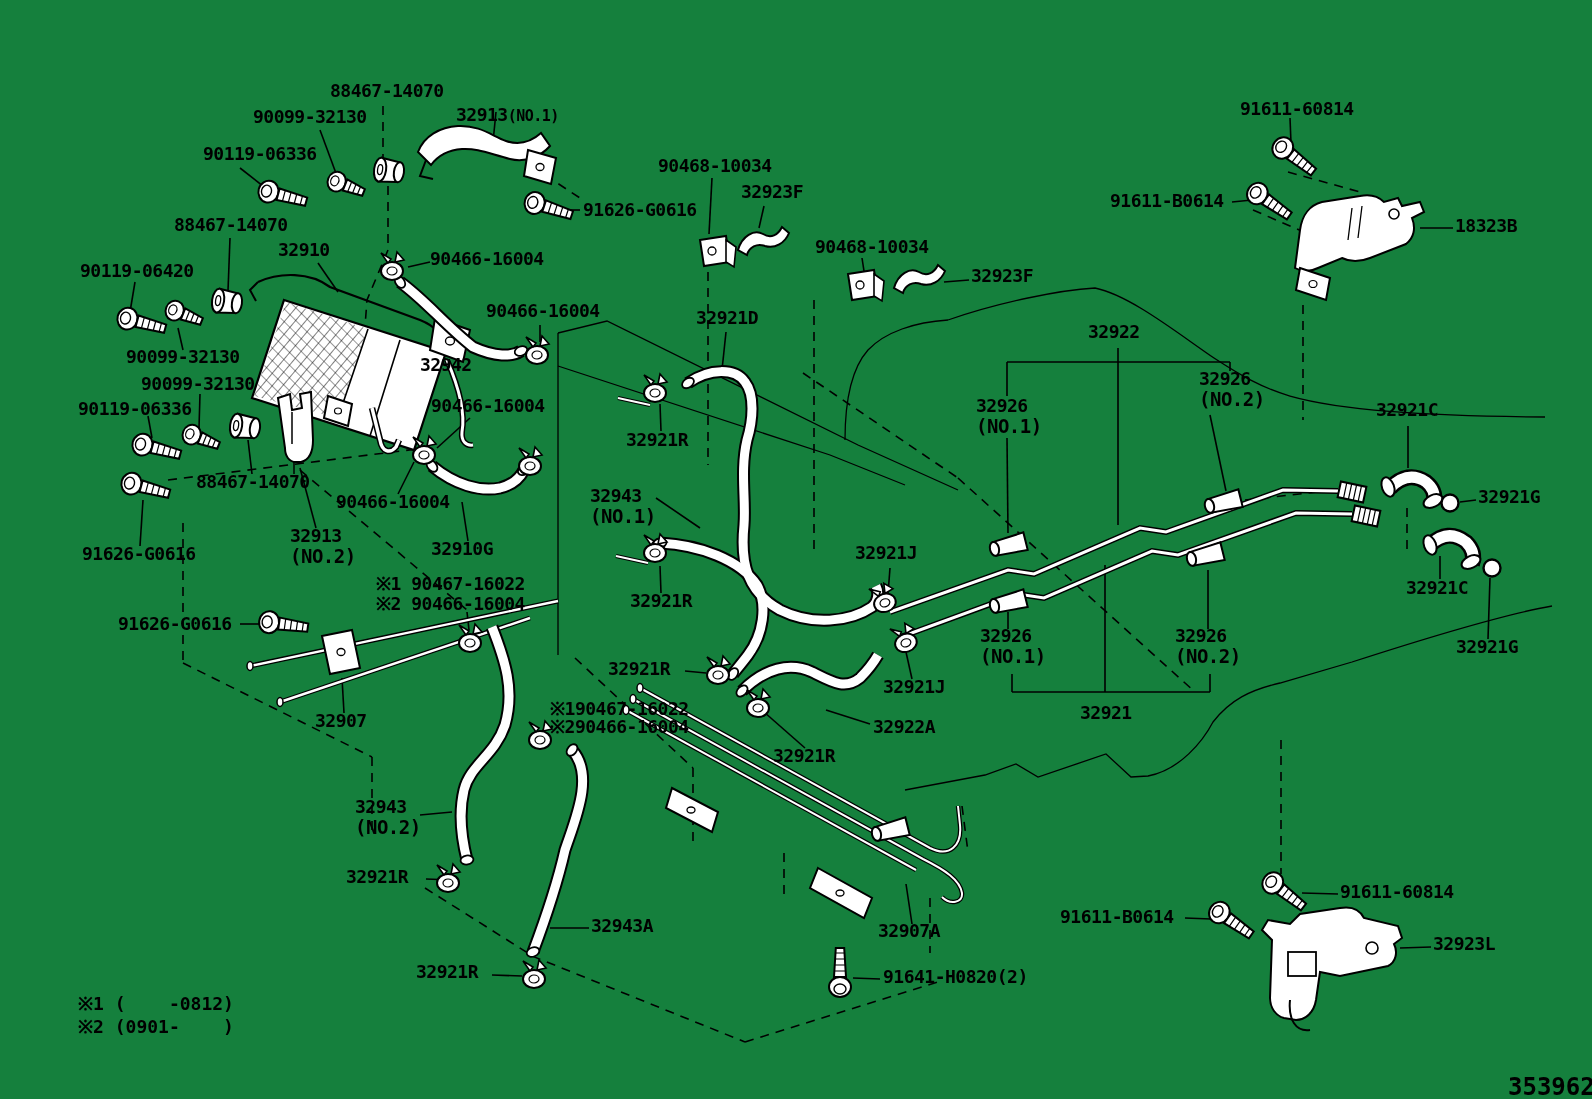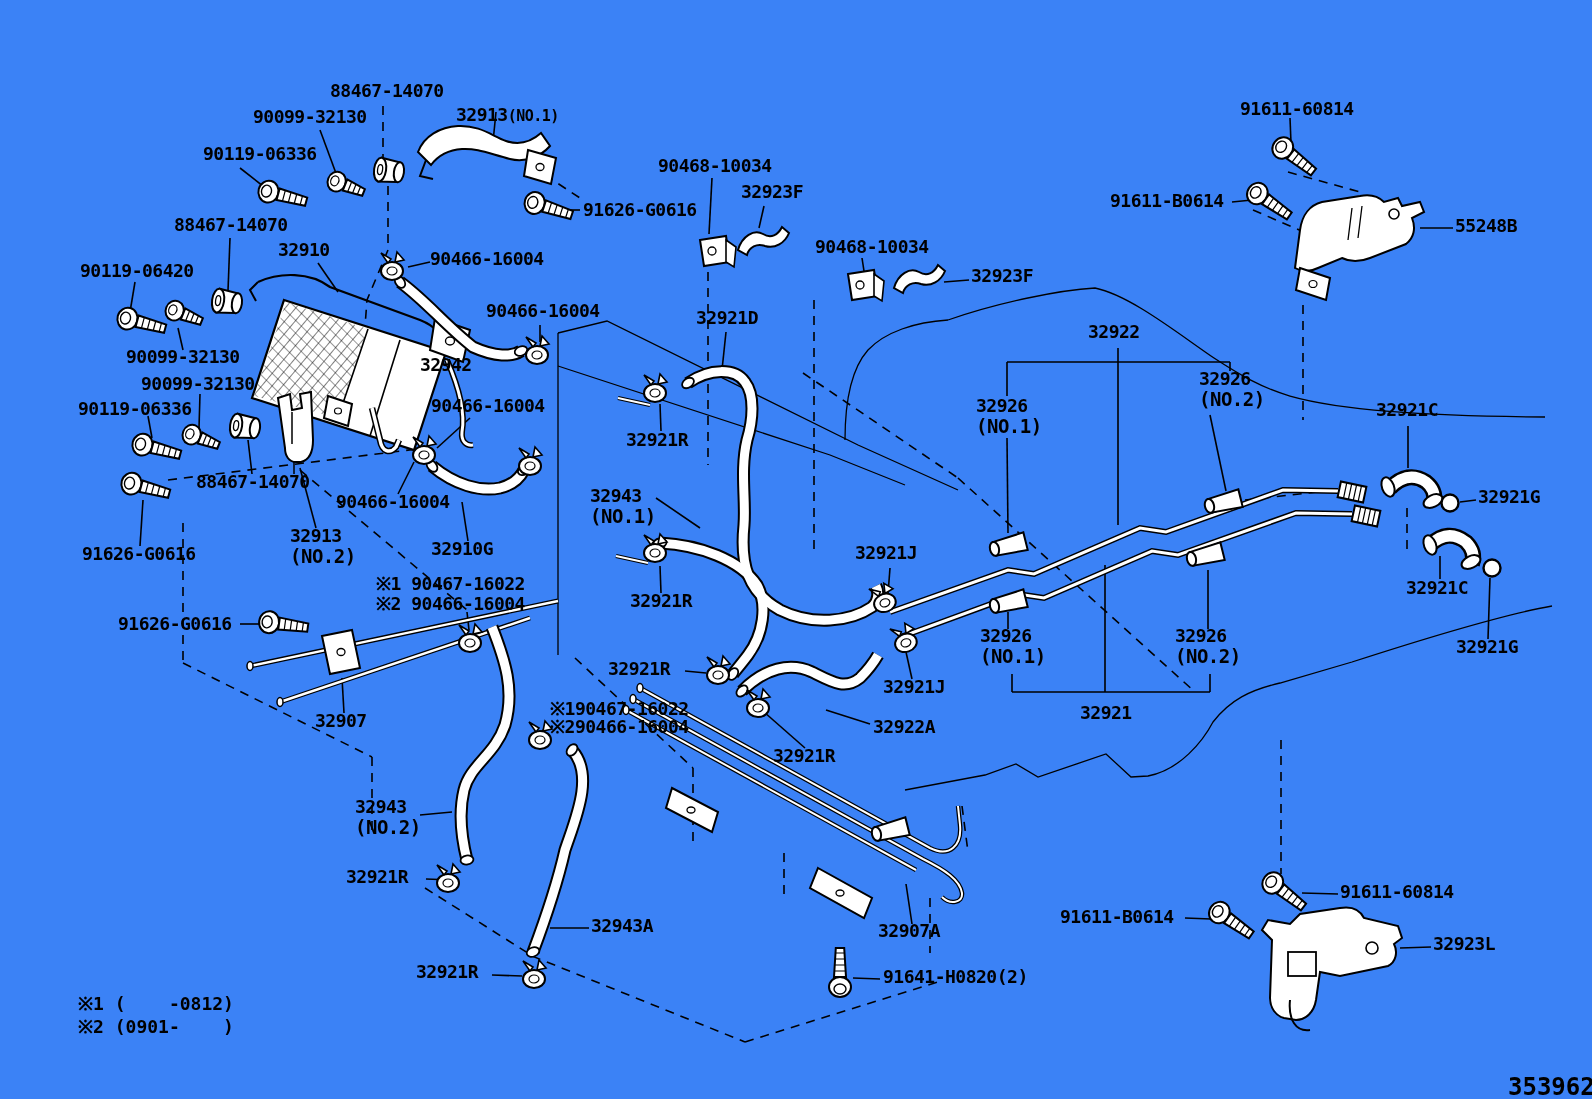--- a/index.html
+++ b/index.html
@@ -1,16 +1,16 @@
 <!DOCTYPE html>
 <html><head>
 <meta charset="utf-8">
 <style>
   html,body{margin:0;padding:0;background:#fff;}
-  .stage{position:relative;width:1592px;height:1099px;background:#3b82f6;overflow:hidden;
+  .stage{position:relative;width:1592px;height:1099px;background:#15803d;overflow:hidden;
          font-family:"DejaVu Sans Mono",monospace;color:#000;}
   svg.art{position:absolute;left:0;top:0;}
   .lbl{position:absolute;font-weight:bold;font-size:18px;line-height:1.12;
        letter-spacing:-0.5px;white-space:pre;color:#000;}
   .lbl .sfx{font-size:15px;}
   .lbl .sub{font-size:19px;letter-spacing:-0.5px;}
   .note{position:absolute;font-weight:bold;font-size:18px;white-space:pre;}
   .code{position:absolute;font-weight:bold;font-size:24px;letter-spacing:0px;}
 </style>
 </head>
@@ -364,21 +364,21 @@
       <div class="lbl" style="left: 456px; top: 86px; margin-top: 19px;"><span class="main">32913</span><span class="sfx">(NO.1)</span></div>
       <div class="lbl" style="left: 253px; top: 107px;"><span class="main">90099-32130</span></div>
       <div class="lbl" style="left: 203px; top: 144px;"><span class="main">90119-06336</span></div>
       <div class="lbl" style="left: 583px; top: 200px;"><span class="main">91626-G0616</span></div>
       <div class="lbl" style="left: 658px; top: 156px;"><span class="main">90468-10034</span></div>
       <div class="lbl" style="left: 741px; top: 182px;"><span class="main">32923F</span></div>
       <div class="lbl" style="left: 815px; top: 237px;"><span class="main">90468-10034</span></div>
       <div class="lbl" style="left: 971px; top: 266px;"><span class="main">32923F</span></div>
       <div class="lbl" style="left: 1240px; top: 99px;"><span class="main">91611-60814</span></div>
       <div class="lbl" style="left: 1110px; top: 191px;"><span class="main">91611-B0614</span></div>
-      <div class="lbl" style="left: 1455px; top: 216px;"><span class="main">55248B</span></div>
+      <div class="lbl" style="left: 1455px; top: 216px;"><span class="main">18323B</span></div>
       <div class="lbl" style="left: 174px; top: 215px;"><span class="main">88467-14070</span></div>
       <div class="lbl" style="left: 278px; top: 240px;"><span class="main">32910</span></div>
       <div class="lbl" style="left: 430px; top: 249px;"><span class="main">90466-16004</span></div>
       <div class="lbl" style="left: 80px; top: 261px;"><span class="main">90119-06420</span></div>
       <div class="lbl" style="left: 486px; top: 301px;"><span class="main">90466-16004</span></div>
       <div class="lbl" style="left: 126px; top: 347px;"><span class="main">90099-32130</span></div>
       <div class="lbl" style="left: 420px; top: 355px;"><span class="main">32942</span></div>
       <div class="lbl" style="left: 141px; top: 374px;"><span class="main">90099-32130</span></div>
       <div class="lbl" style="left: 78px; top: 399px;"><span class="main">90119-06336</span></div>
       <div class="lbl" style="left: 431px; top: 396px;"><span class="main">90466-16004</span></div>

